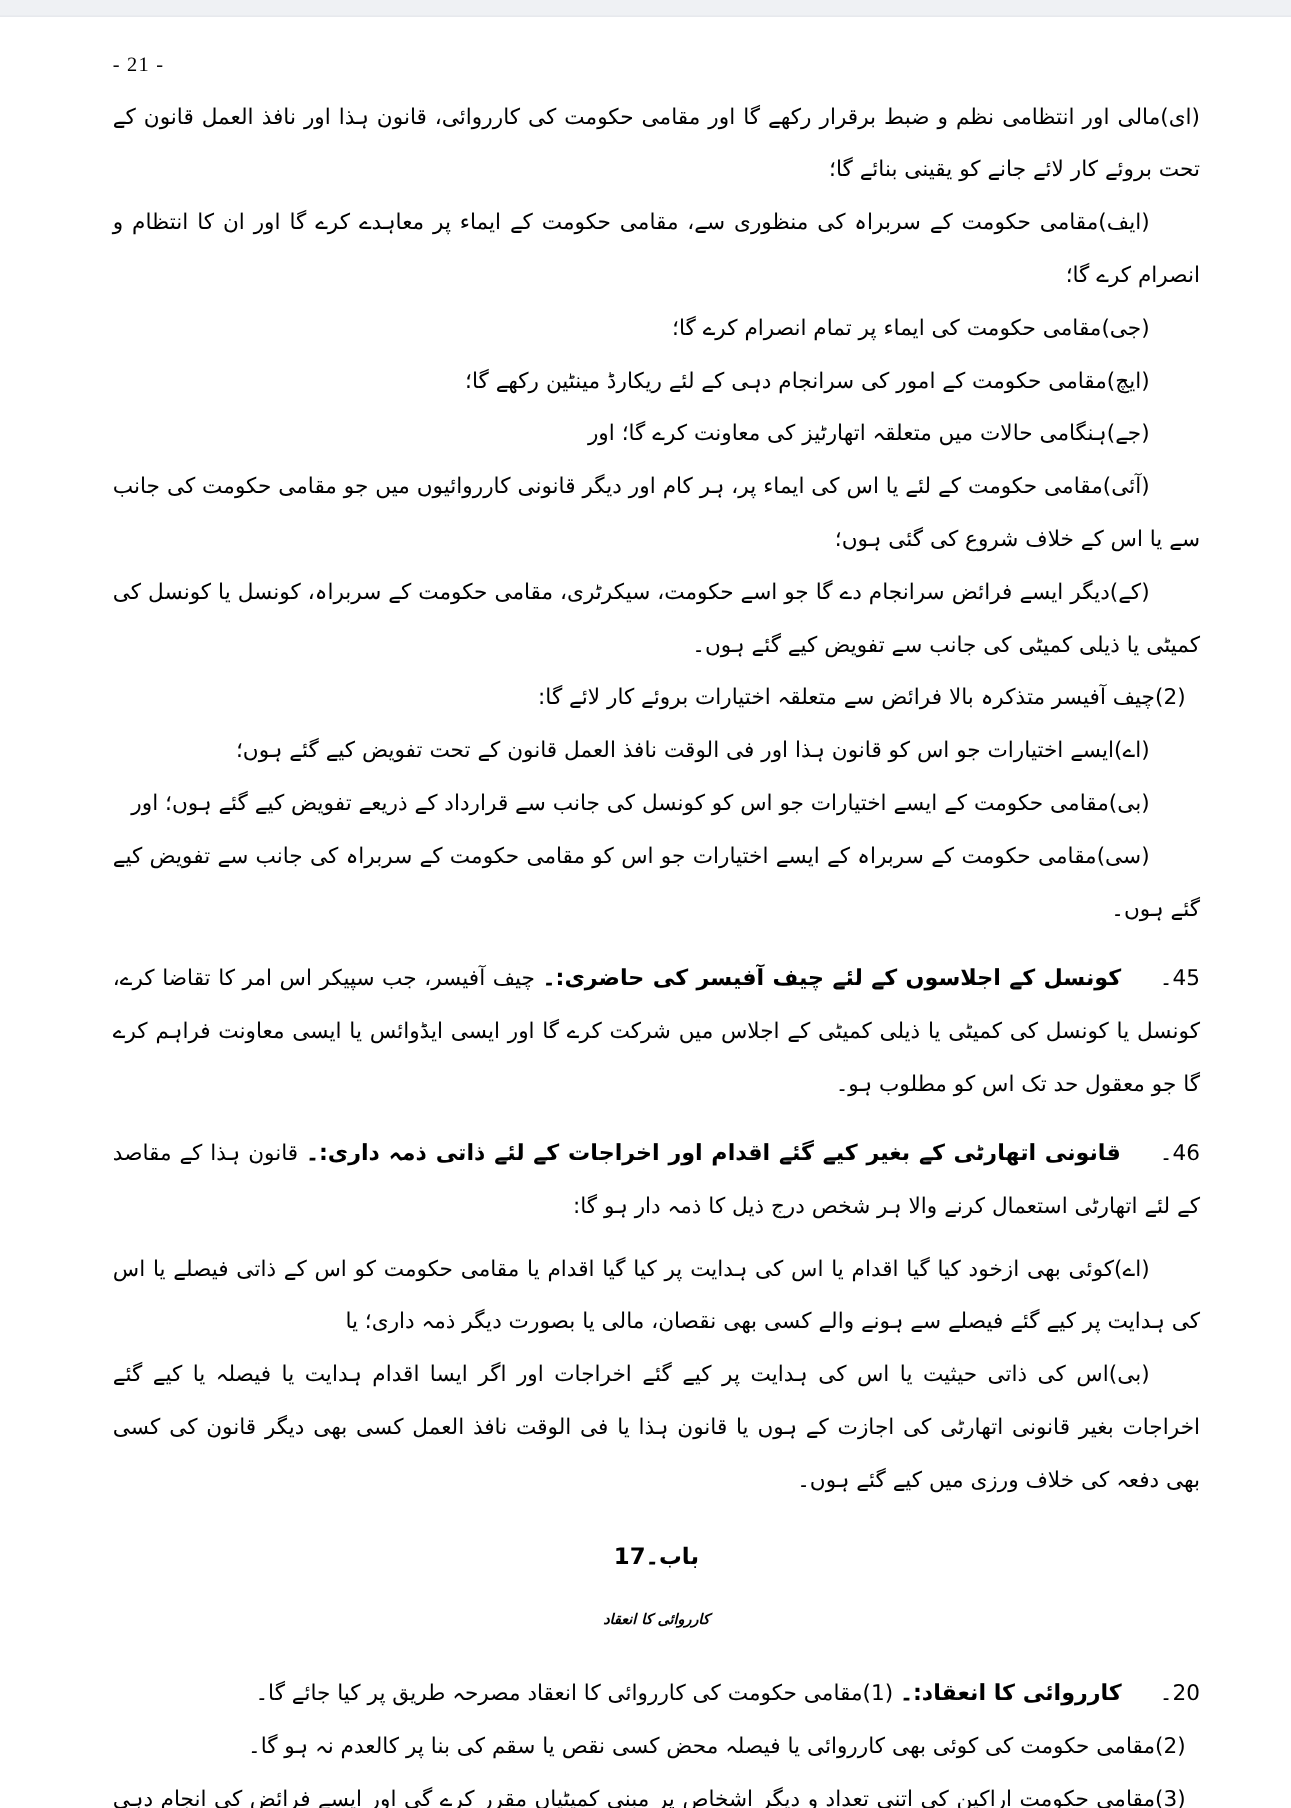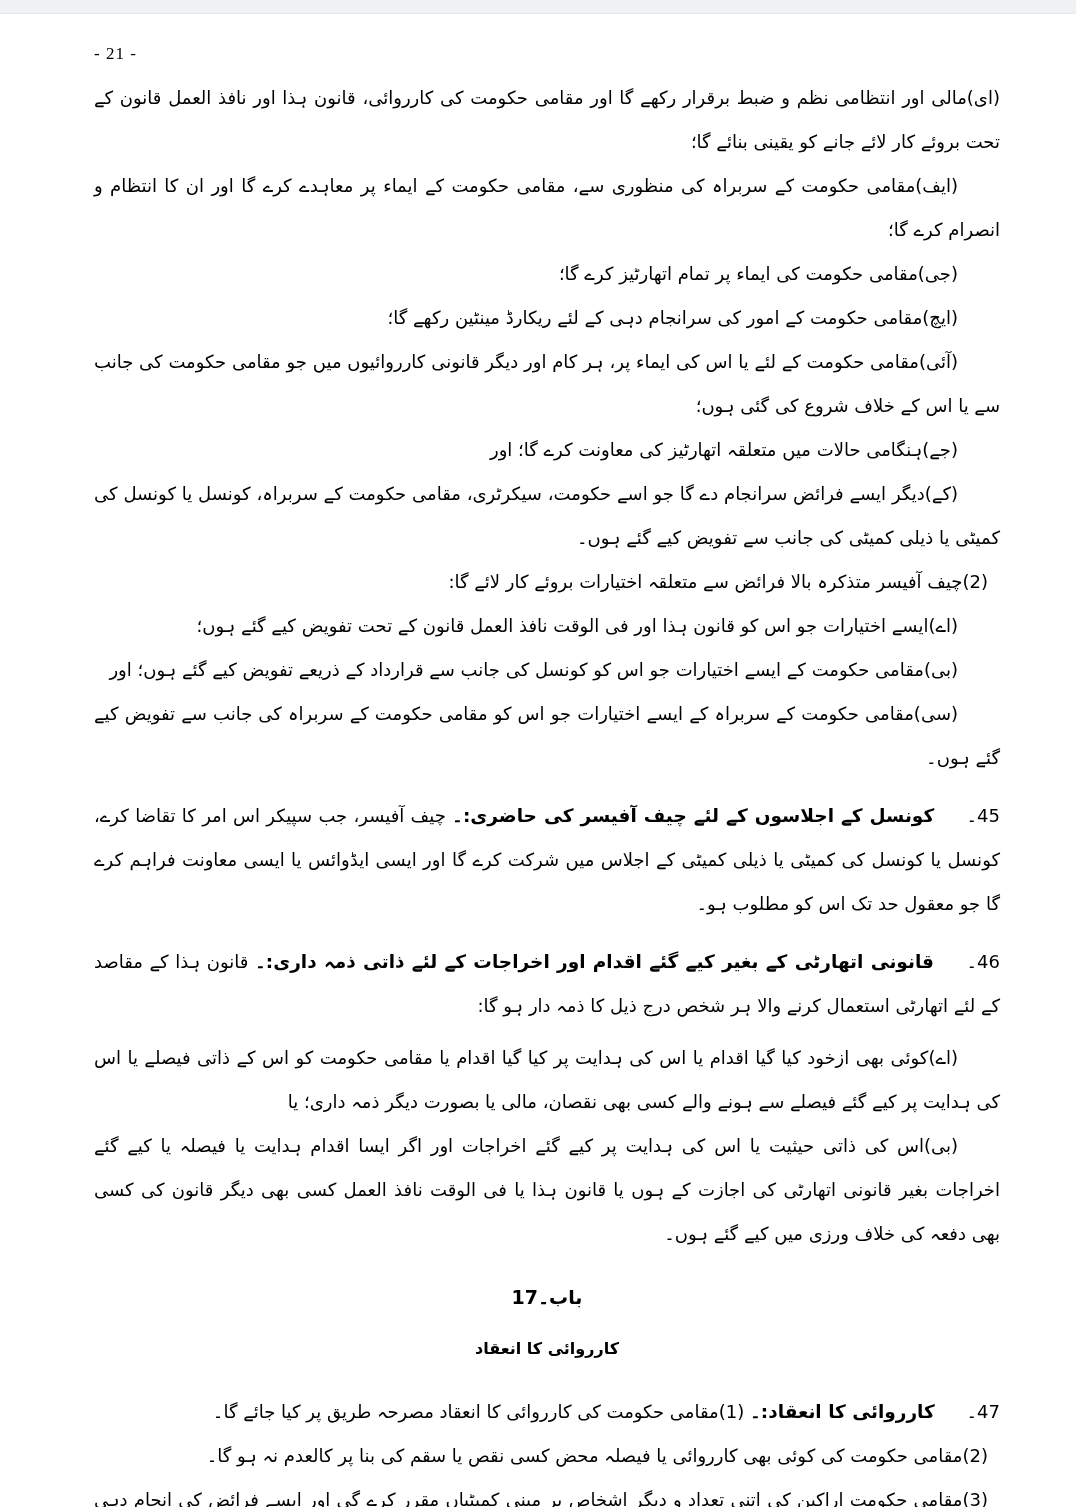--- a/index.html
+++ b/index.html
@@ -57,40 +57,41 @@
     text-align: center;
     text-align-last: center;
   }
   .chapter-label {
     font-weight: bold;
     font-size: 19px;
     line-height: 46px;
   }
   .chapter-title {
     font-weight: bold;
-    font-size: 16px;
+    font-size: 12px;
     line-height: 46px;
     margin-top: 6px;
+    font-style: italic;
   }
 </style>
 </head>
 <body>
 
 <div class="top-strip"></div>
 
 <div class="sheet">
 
   <div class="pagenum">- 21 -</div>
 
   <p class="para">(ای)مالی اور انتظامی نظم و ضبط برقرار رکھے گا اور مقامی حکومت کی کارروائی، قانون ہذا اور نافذ العمل قانون کے تحت بروئے کار لائے جانے کو یقینی بنائے گا؛</p>
   <p class="para ind40">(ایف)مقامی حکومت کے سربراہ کی منظوری سے، مقامی حکومت کے ایماء پر معاہدے کرے گا اور ان کا انتظام و انصرام کرے گا؛</p>
-  <p class="para ind40">(جی)مقامی حکومت کی ایماء پر تمام اتھارٹیز کرے گا؛</p>
+  <p class="para ind40">(جی)مقامی حکومت کی ایماء پر تمام انصرام کرے گا؛</p>
   <p class="para ind40">(ایچ)مقامی حکومت کے امور کی سرانجام دہی کے لئے ریکارڈ مینٹین رکھے گا؛</p>
+  <p class="para ind40">(جے)ہنگامی حالات میں متعلقہ اتھارٹیز کی معاونت کرے گا؛ اور</p>
   <p class="para ind40">(آئی)مقامی حکومت کے لئے یا اس کی ایماء پر، ہر کام اور دیگر قانونی کارروائیوں میں جو مقامی حکومت کی جانب سے یا اس کے خلاف شروع کی گئی ہوں؛</p>
-  <p class="para ind40">(جے)ہنگامی حالات میں متعلقہ اتھارٹیز کی معاونت کرے گا؛ اور</p>
   <p class="para ind40">(کے)دیگر ایسے فرائض سرانجام دے گا جو اسے حکومت، سیکرٹری، مقامی حکومت کے سربراہ، کونسل یا کونسل کی کمیٹی یا ذیلی کمیٹی کی جانب سے تفویض کیے گئے ہوں۔</p>
   <p class="para ind12">(2)چیف آفیسر متذکرہ بالا فرائض سے متعلقہ اختیارات بروئے کار لائے گا:</p>
   <p class="para ind40">(اے)ایسے اختیارات جو اس کو قانون ہذا اور فی الوقت نافذ العمل قانون کے تحت تفویض کیے گئے ہوں؛</p>
   <p class="para ind40">(بی)مقامی حکومت کے ایسے اختیارات جو اس کو کونسل کی جانب سے قرارداد کے ذریعے تفویض کیے گئے ہوں؛ اور</p>
   <p class="para ind40">(سی)مقامی حکومت کے سربراہ کے ایسے اختیارات جو اس کو مقامی حکومت کے سربراہ کی جانب سے تفویض کیے گئے ہوں۔</p>
 
   <p class="para gap14">
     <span class="secnum">45۔</span>
     <span class="sec-heading">کونسل کے اجلاسوں کے لئے چیف آفیسر کی حاضری:۔</span>
     <span>چیف آفیسر، جب سپیکر اس امر کا تقاضا کرے، کونسل یا کونسل کی کمیٹی یا ذیلی کمیٹی کے اجلاس میں شرکت کرے گا اور ایسی ایڈوائس یا ایسی معاونت فراہم کرے گا جو معقول حد تک اس کو مطلوب ہو۔</span>
@@ -101,20 +102,20 @@
     <span class="sec-heading">قانونی اتھارٹی کے بغیر کیے گئے اقدام اور اخراجات کے لئے ذاتی ذمہ داری:۔</span>
     <span>قانون ہذا کے مقاصد کے لئے اتھارٹی استعمال کرنے والا ہر شخص درج ذیل کا ذمہ دار ہو گا:</span>
   </p>
   <p class="para ind40 gap8">(اے)کوئی بھی ازخود کیا گیا اقدام یا اس کی ہدایت پر کیا گیا اقدام یا مقامی حکومت کو اس کے ذاتی فیصلے یا اس کی ہدایت پر کیے گئے فیصلے سے ہونے والے کسی بھی نقصان، مالی یا بصورت دیگر ذمہ داری؛ یا</p>
   <p class="para ind40">(بی)اس کی ذاتی حیثیت یا اس کی ہدایت پر کیے گئے اخراجات اور اگر ایسا اقدام ہدایت یا فیصلہ یا کیے گئے اخراجات بغیر قانونی اتھارٹی کی اجازت کے ہوں یا قانون ہذا یا فی الوقت نافذ العمل کسی بھی دیگر قانون کی کسی بھی دفعہ کی خلاف ورزی میں کیے گئے ہوں۔</p>
 
   <p class="para center chapter-label gap18">باب۔17</p>
   <p class="para center chapter-title">کارروائی کا انعقاد</p>
 
   <p class="para gap18">
-    <span class="secnum">47۔</span>
+    <span class="secnum">20۔</span>
     <span class="sec-heading">کارروائی کا انعقاد:۔</span>
     <span>(1)مقامی حکومت کی کارروائی کا انعقاد مصرحہ طریق پر کیا جائے گا۔</span>
   </p>
   <p class="para ind12">(2)مقامی حکومت کی کوئی بھی کارروائی یا فیصلہ محض کسی نقص یا سقم کی بنا پر کالعدم نہ ہو گا۔</p>
   <p class="para ind12">(3)مقامی حکومت اراکین کی اتنی تعداد و دیگر اشخاص پر مبنی کمیٹیاں مقرر کرے گی اور ایسے فرائض کی انجام دہی کے لئے اور ایسے طریق پر جس کی صراحت کی گئی ہو۔</p>
 
 </div>
 
 </body></html>

